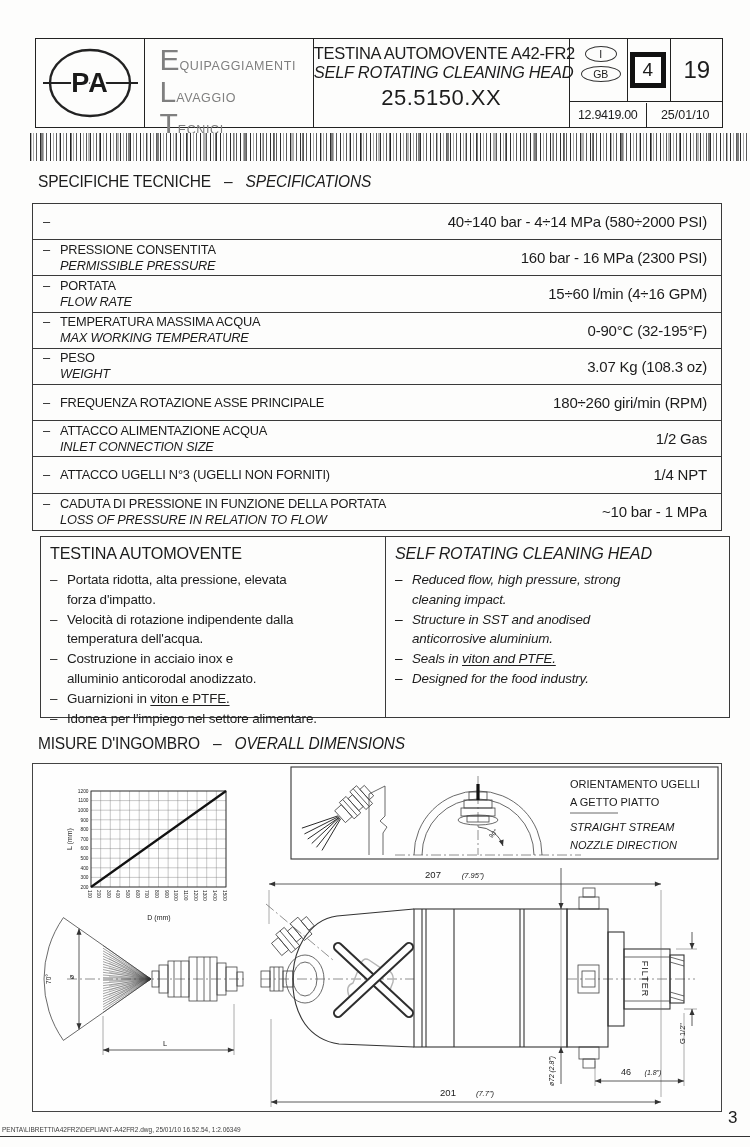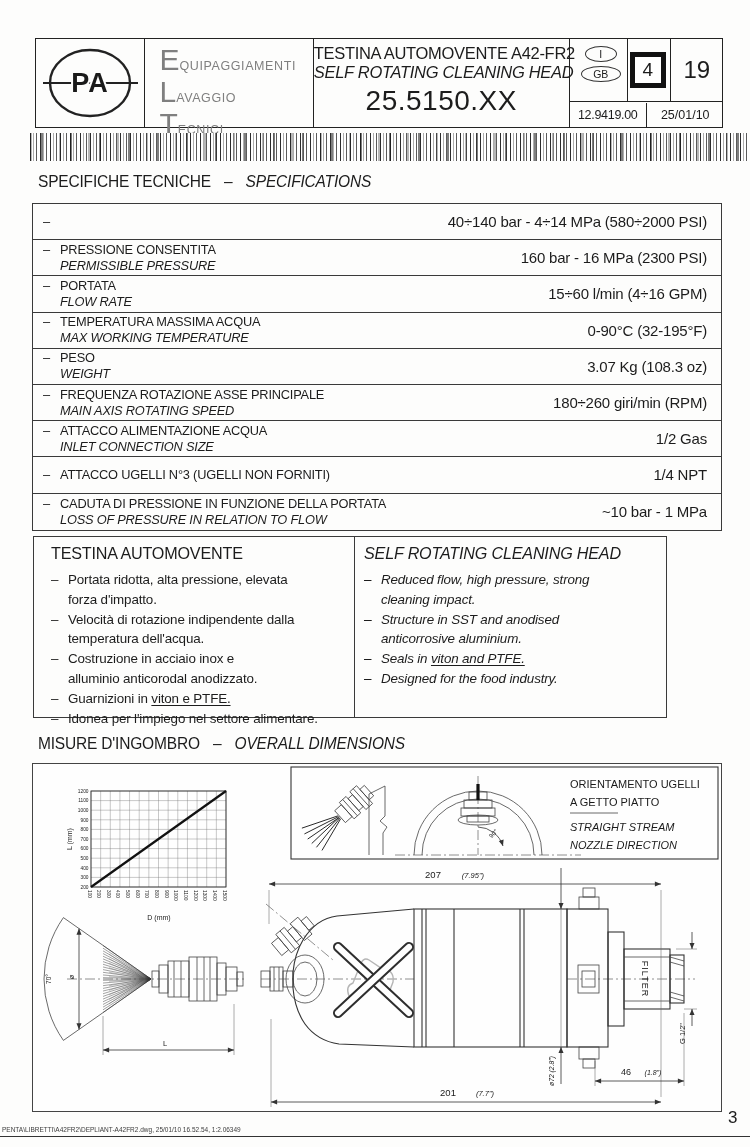--- a/index.html
+++ b/index.html
@@ -12,21 +12,21 @@
          border:1.6px solid #222; display:flex; }
   .hdr-cell { height:100%; }
   .hdr-logo { width:109px; display:flex; align-items:center; justify-content:center; }
   .hdr-etl { width:169px; border-left:1.4px solid #222; padding:8px 0 0 14px; color:#7f7f7f; }
   .etl-line { line-height:26px; white-space:nowrap; }
   .etl-initial { font-size:30px; font-weight:400; }
   .etl-rest { font-size:12.5px; letter-spacing:.6px; }
   .hdr-title { width:256px; border-left:1.4px solid #222; text-align:center; padding-top:5px; }
   .hdr-title .t1 { font-size:16.5px; letter-spacing:-.3px; white-space:nowrap; }
   .hdr-title .t2 { font-size:16.5px; font-style:italic; letter-spacing:-.3px; white-space:nowrap; }
-  .hdr-title .t3 { font-size:28px; margin-top:3px; letter-spacing:.5px; }
+  .hdr-title .t3 { font-size:22px; margin-top:3px; letter-spacing:.5px; }
   .hdr-right { width:154px; border-left:1.4px solid #222; position:relative; font-size:12px; }
   .oval { position:absolute; border:1.3px solid #333; border-radius:50%;
           display:flex; align-items:center; justify-content:center; font-size:10.5px; }
   .oval-i  { left:15px; top:7px;  width:32px; height:16px; }
   .oval-gb { left:11px; top:27px; width:40px; height:16px; }
   .vline-a { position:absolute; left:57px; top:0; width:0; height:62px; border-left:1.2px solid #222; }
   .vline-b { position:absolute; left:100px; top:0; width:0; height:62px; border-left:1.2px solid #222; }
   .hline-a { position:absolute; left:0; top:62px; width:100%; height:0; border-top:1.2px solid #222; }
   .numbox { position:absolute; left:60px; top:13px; width:36px; height:36px; background:#111;
             display:flex; align-items:center; justify-content:center; }
@@ -53,22 +53,22 @@
   
   .spec-table { position:absolute; left:32px; top:203px; width:690px; border:1.2px solid #3a3a3a; }
   .spec-row { display:flex; align-items:center; height:36.2px; border-bottom:1.1px solid #3a3a3a; }
   .spec-row:last-child { border-bottom:none; }
   .spec-label { display:flex; padding-left:10px; }
   .spec-dash { width:17px; font-size:12.8px; }
   .spec-it { font-size:12.8px; letter-spacing:-.2px; line-height:1.25; white-space:nowrap; }
   .spec-en { font-size:12.8px; font-style:italic; letter-spacing:-.2px; line-height:1.25; white-space:nowrap; }
   .spec-val { margin-left:auto; padding-right:14px; font-size:15px; letter-spacing:-.2px; white-space:nowrap; }
   
-  .features { position:absolute; left:33px; top:536px; width:634px; height:182px;
-              border:1.2px solid #3a3a3a; display:flex;padding-left:8px; }
+  .features { position:absolute; left:40px; top:536px; width:690px; height:182px;
+              border:1.2px solid #3a3a3a; display:flex; }
   .feat-col { width:345px; padding:7px 8px 0 9px; }
   .feat-col.right { border-left:1.2px solid #3a3a3a; }
   .feat-title { font-size:17px; letter-spacing:-.2px; margin-bottom:6px;
                 transform:scaleX(.95); transform-origin:0 50%; white-space:nowrap; }
   .feat-title.en { font-style:italic; }
   .feat-list { list-style:none; }
   .feat-list li { position:relative; padding-left:17px; font-size:13.4px; line-height:1.48;
                   letter-spacing:-.15px; }
   .feat-list.en li { font-style:italic; }
   .feat-list .dash { position:absolute; left:0; top:0; }
@@ -180,21 +180,20 @@
              <div class="spec-en">WEIGHT</div>
           </div>
         </div>
       <div class="spec-val">3.07 Kg   (108.3 oz)</div>
     </div>
     <div class="spec-row">
       <div class="spec-label">
           <span class="spec-dash">–</span>
         <div>
             <div class="spec-it">FREQUENZA ROTAZIONE ASSE PRINCIPALE</div>
-             <div class="spec-en">MAIN AXIS ROTATING SPEED</div>
           </div>
         </div>
       <div class="spec-val">180÷260 giri/min (RPM)</div>
     </div>
     <div class="spec-row">
       <div class="spec-label">
           <span class="spec-dash">–</span>
         <div>
             <div class="spec-it">ATTACCO ALIMENTAZIONE ACQUA</div>
              <div class="spec-en">INLET CONNECTION SIZE</div>

